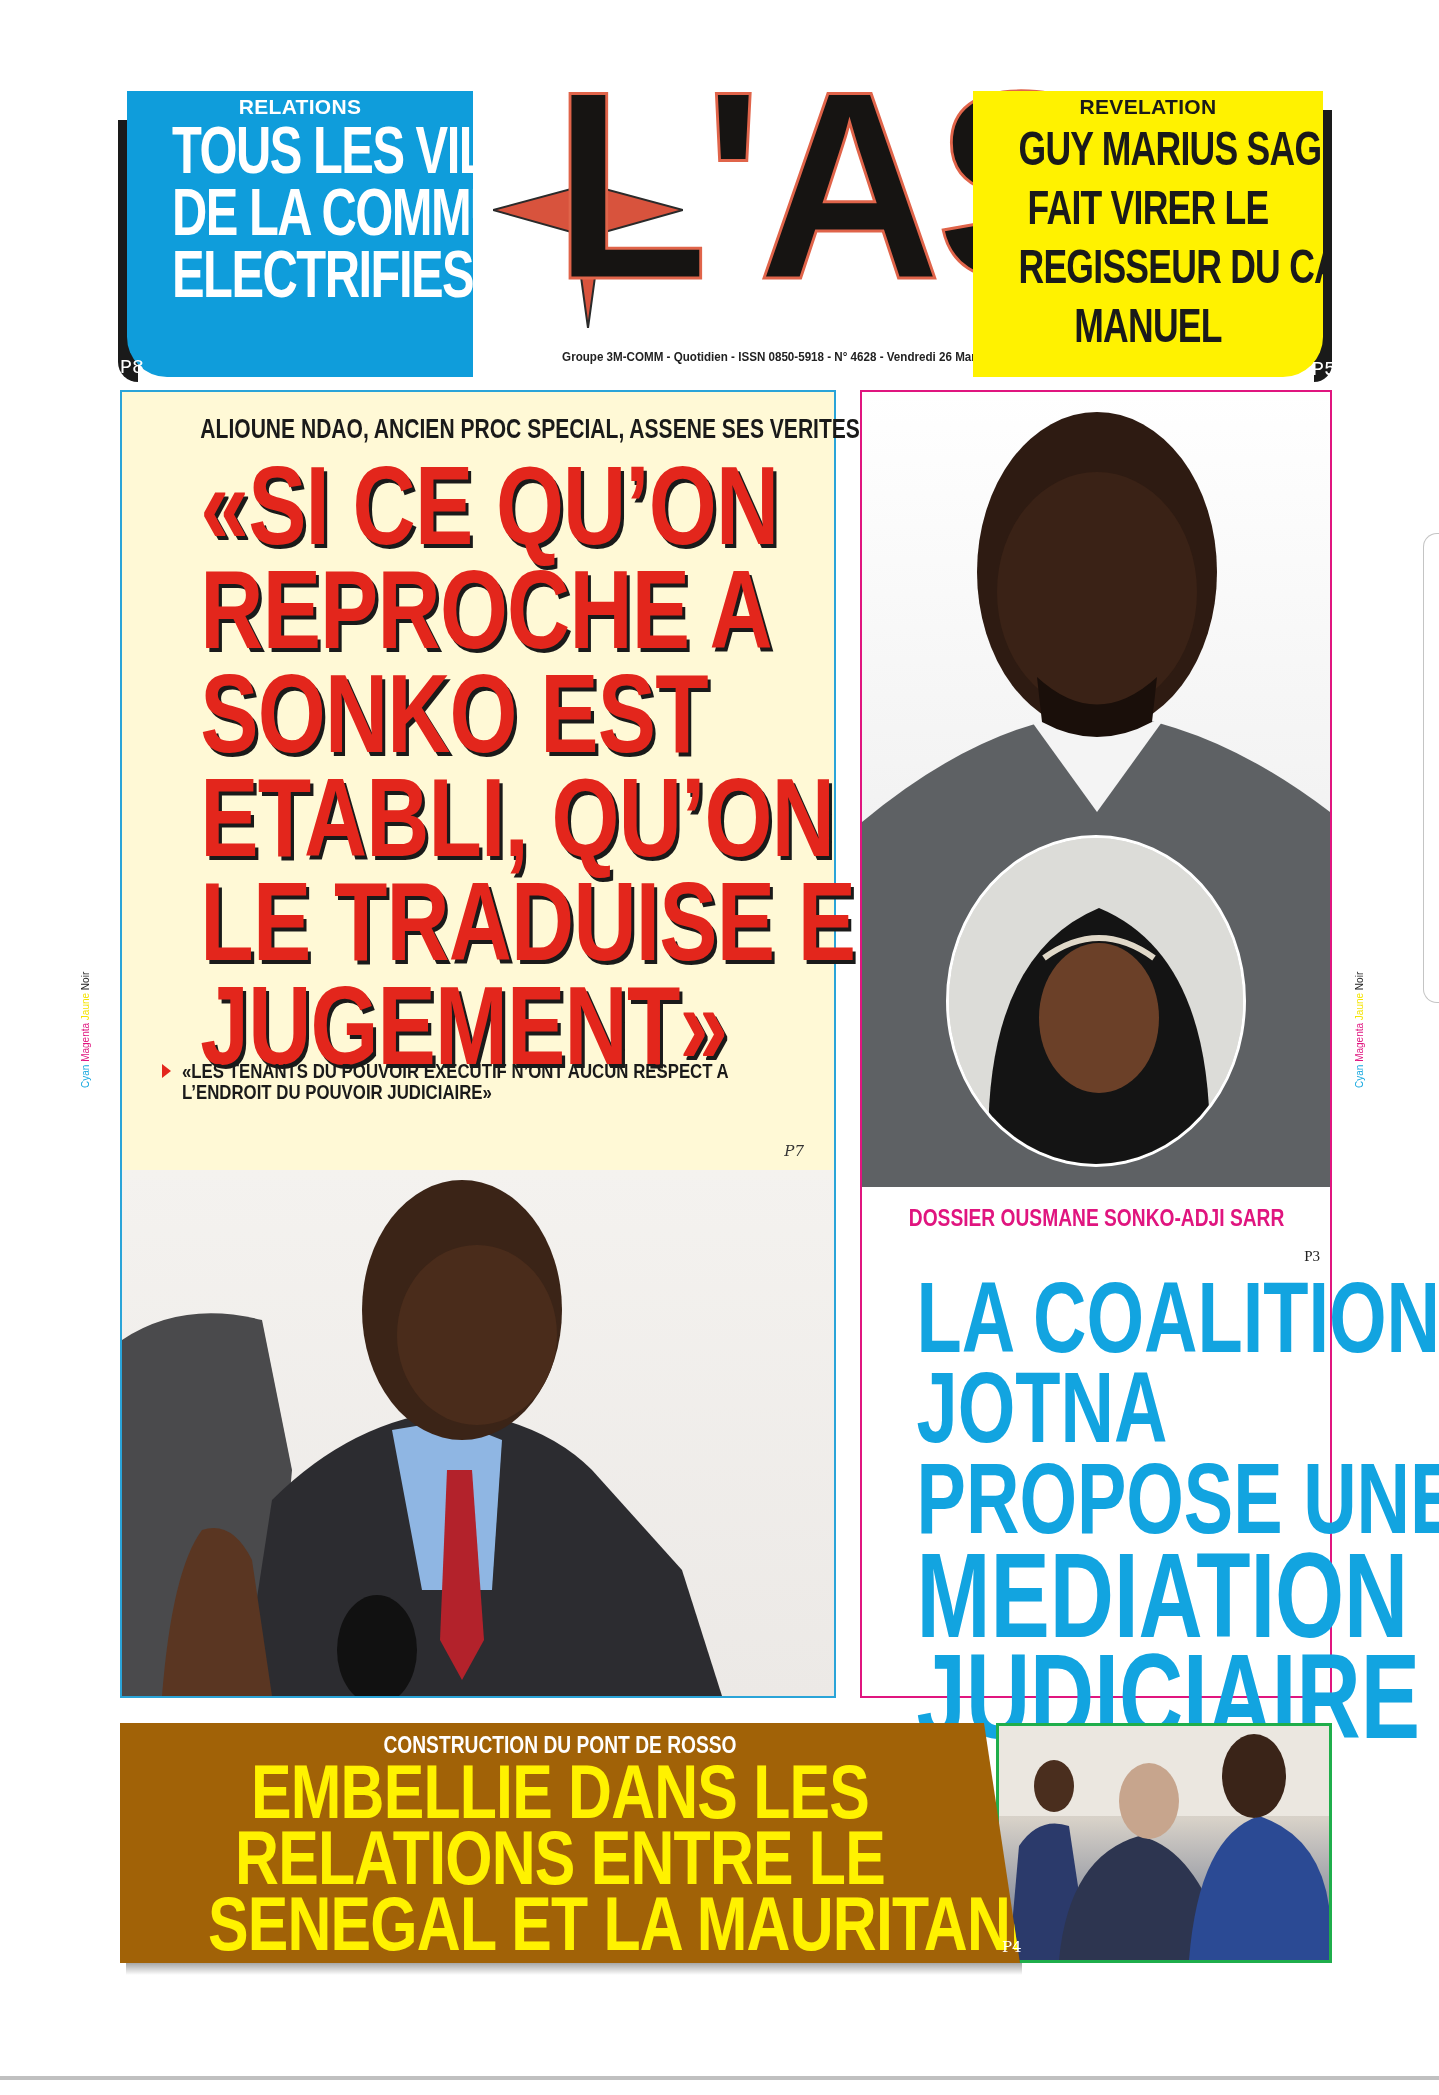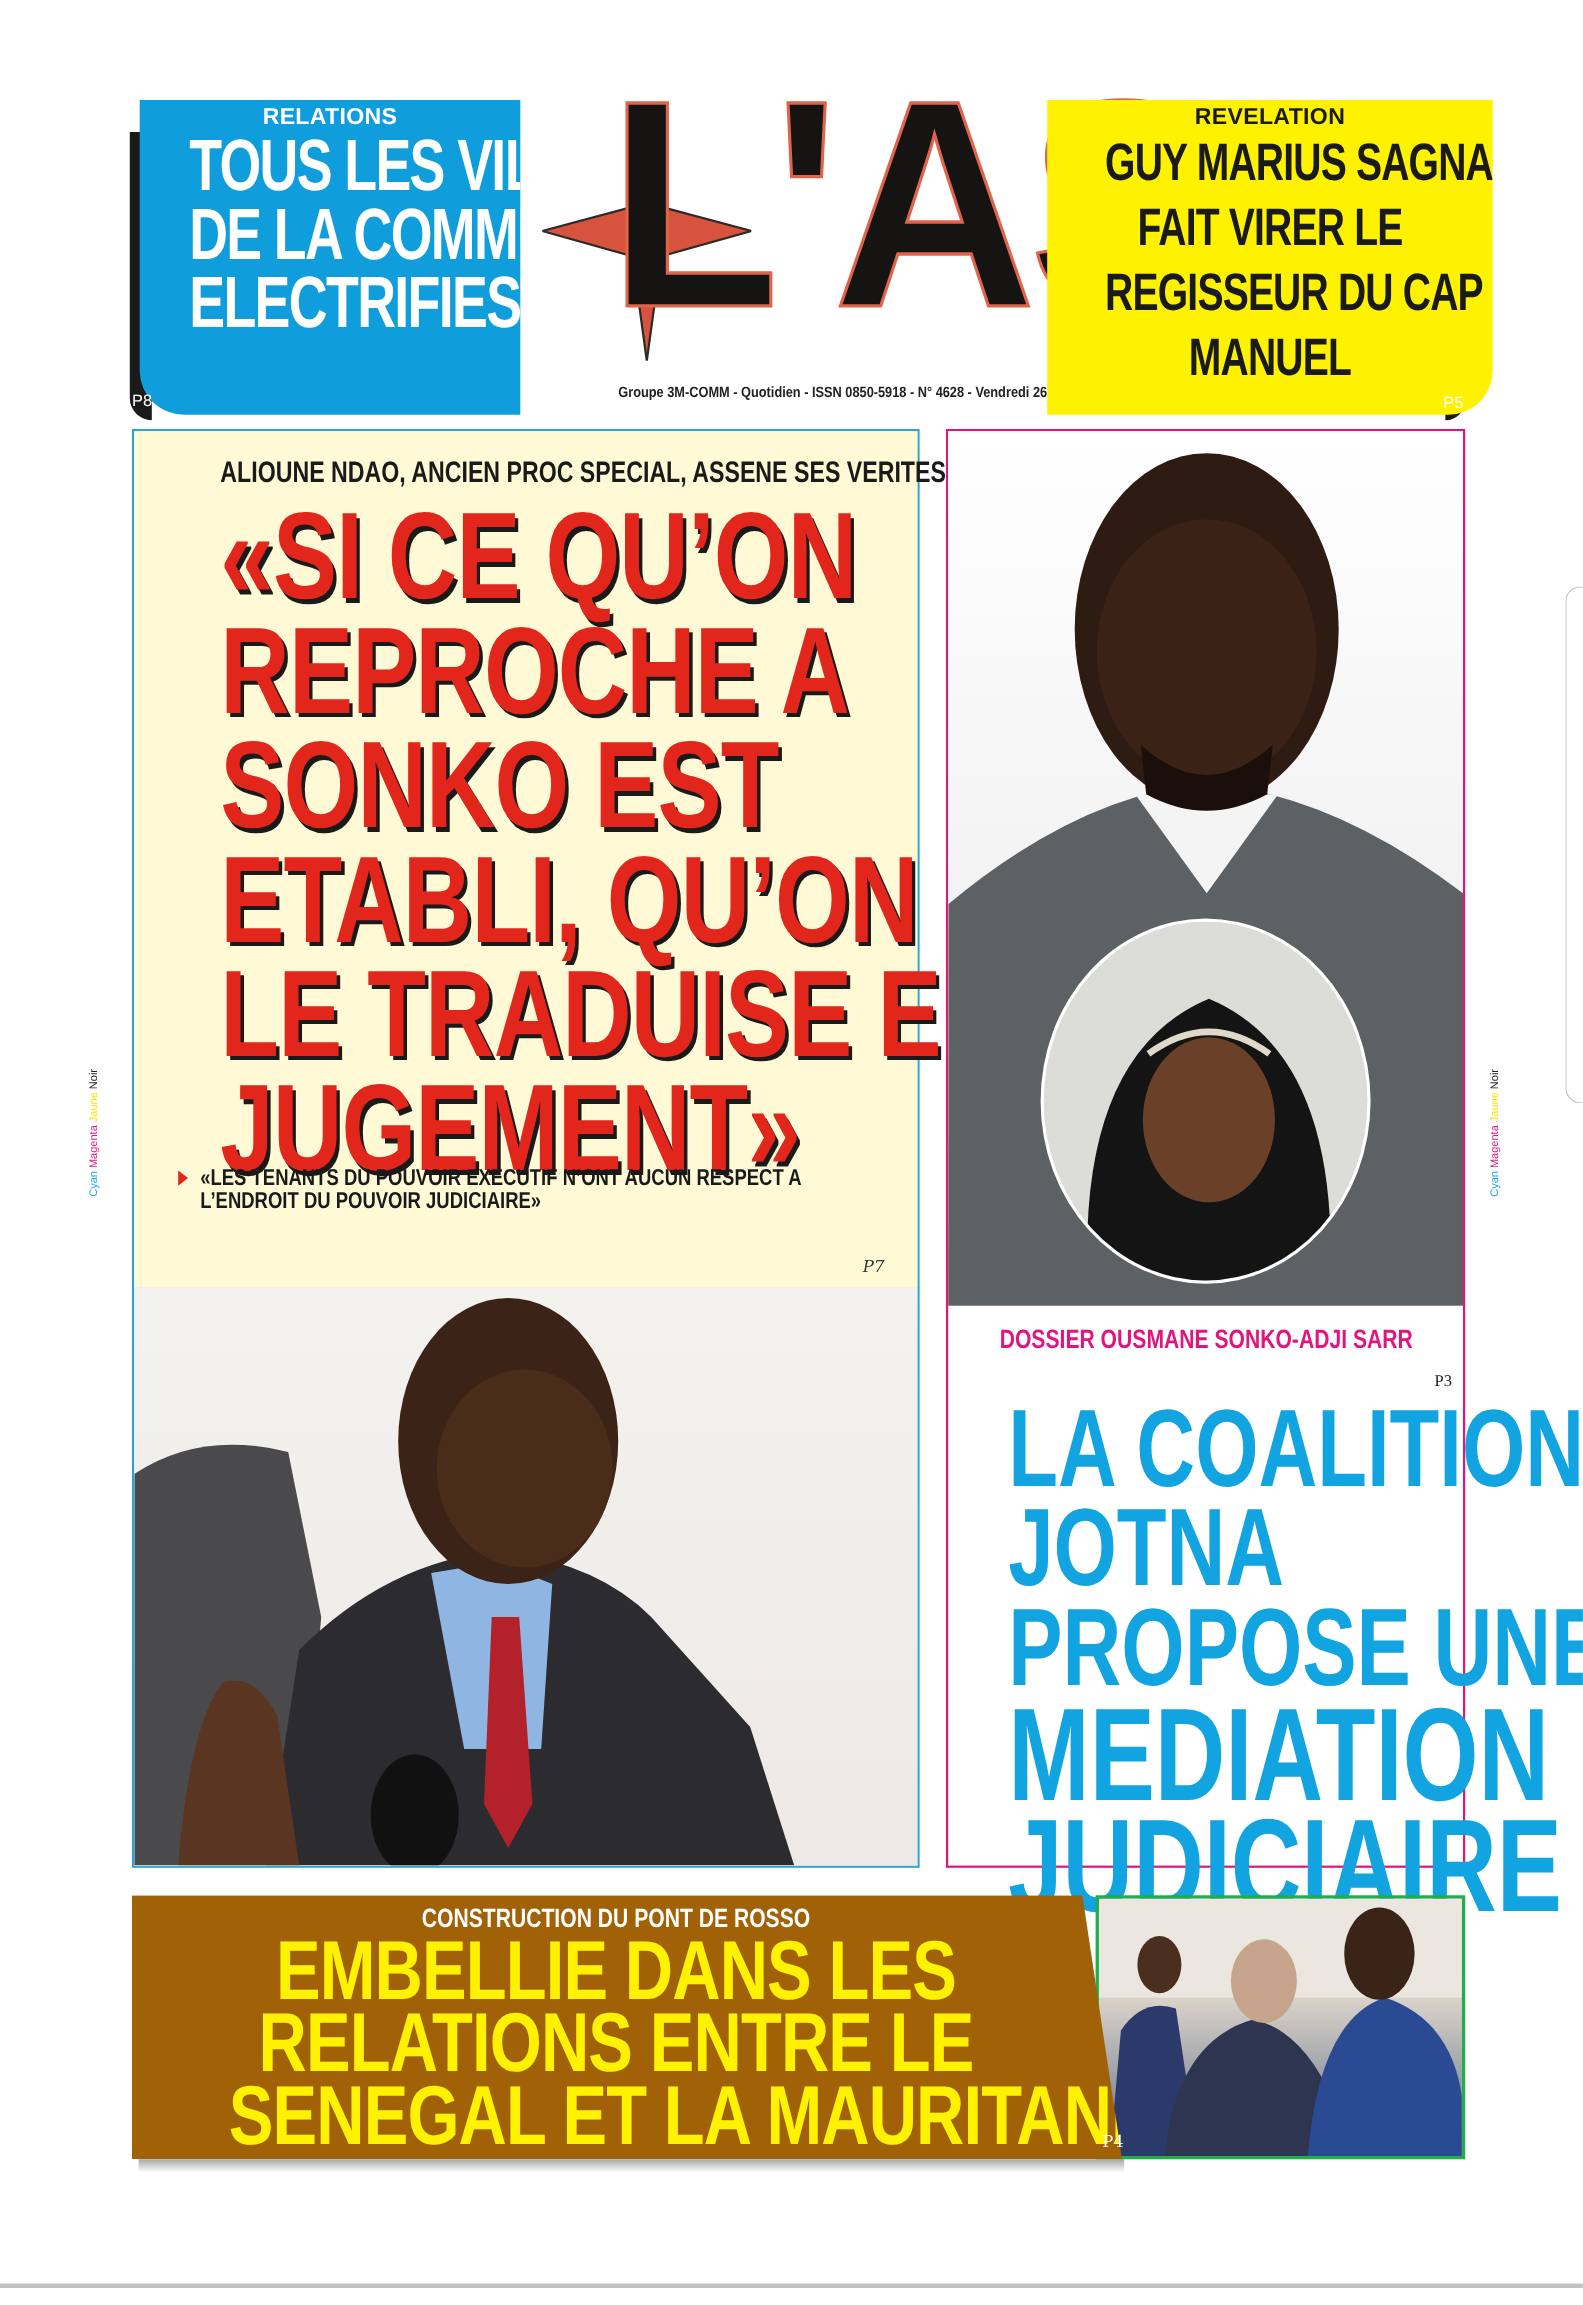--- a/index.html
+++ b/index.html
@@ -3,32 +3,32 @@
 <meta charset="utf-8">
 <style>
   * { box-sizing: border-box; margin: 0; padding: 0; }
   html, body { width: 1439px; height: 2095px; background: #ffffff; overflow: hidden; }
   body { position: relative; font-family: "Liberation Sans", sans-serif; }
 
   
   .teaser { position: absolute; text-align: center; overflow: hidden; }
   .teaser-left { left: 127px; top: 91px; width: 346px; height: 286px; background: #0f9ddb; border-bottom-left-radius: 40px; }
   .teaser-left-shadow { position: absolute; left: 118px; top: 120px; width: 20px; height: 262px; background: #1a1a1a; border-bottom-left-radius: 46px; }
-  .teaser-right { left: 952px; top: 91px; width: 405px; height: 286px; background: #fff200; border-bottom-right-radius: 40px; }
+  .teaser-right { left: 973px; top: 91px; width: 350px; height: 286px; background: #fff200; border-bottom-right-radius: 40px; }
   .teaser-right-shadow { position: absolute; left: 1314px; top: 110px; width: 18px; height: 272px; background: #1a1a1a; border-bottom-right-radius: 46px; }
 
   .teaser .kicker { font-weight: 700; font-size: 21px; line-height: 24px; margin-top: 4px; letter-spacing: 0.3px; }
   .teaser-left .kicker { color: #ffffff; }
   .teaser-right .kicker { color: #1a1a1a; }
   .teaser .lines { display: block; }
   .teaser .line { display: block; font-weight: 700; white-space: nowrap; transform: scaleX(0.74); }
   .teaser-left .line { color: #ffffff; font-size: 66px; line-height: 62px; letter-spacing: -2px; }
   .teaser-right .line { color: #1a1a1a; font-size: 48px; line-height: 59px; letter-spacing: -1px; }
 
-  .pageref { position: absolute; font-family: Liberation Sans, sans-serif; font-size: 15px; color: #ffffff; }
+  .pageref { position: absolute; font-family: Liberation Mono, monospace; font-size: 20px; color: #ffffff; }
   .pageref-dark { color: #222; }
 
   .logo { position: absolute; left: 493px; top: 85px; width: 470px; height: 250px; }
   .logo-text { position: absolute; left: 60px; top: -34px; font-family: "Liberation Sans", sans-serif; font-weight: 900; font-size: 268px; line-height: 268px; color: #161412;
                -webkit-text-stroke: 3px #e0644a; letter-spacing: -6px; transform: scaleX(0.95); transform-origin: left; }
   .logo-star { position: absolute; left: 0; top: 8px; width: 190px; height: 235px; }
 
   .masthead-line { position: absolute; left: 497px; top: 349px; width: 465px; text-align: right; font-size: 13.5px; font-weight: 700; color: #222; white-space: nowrap; transform: scaleX(0.86); transform-origin: right; }
 
   

